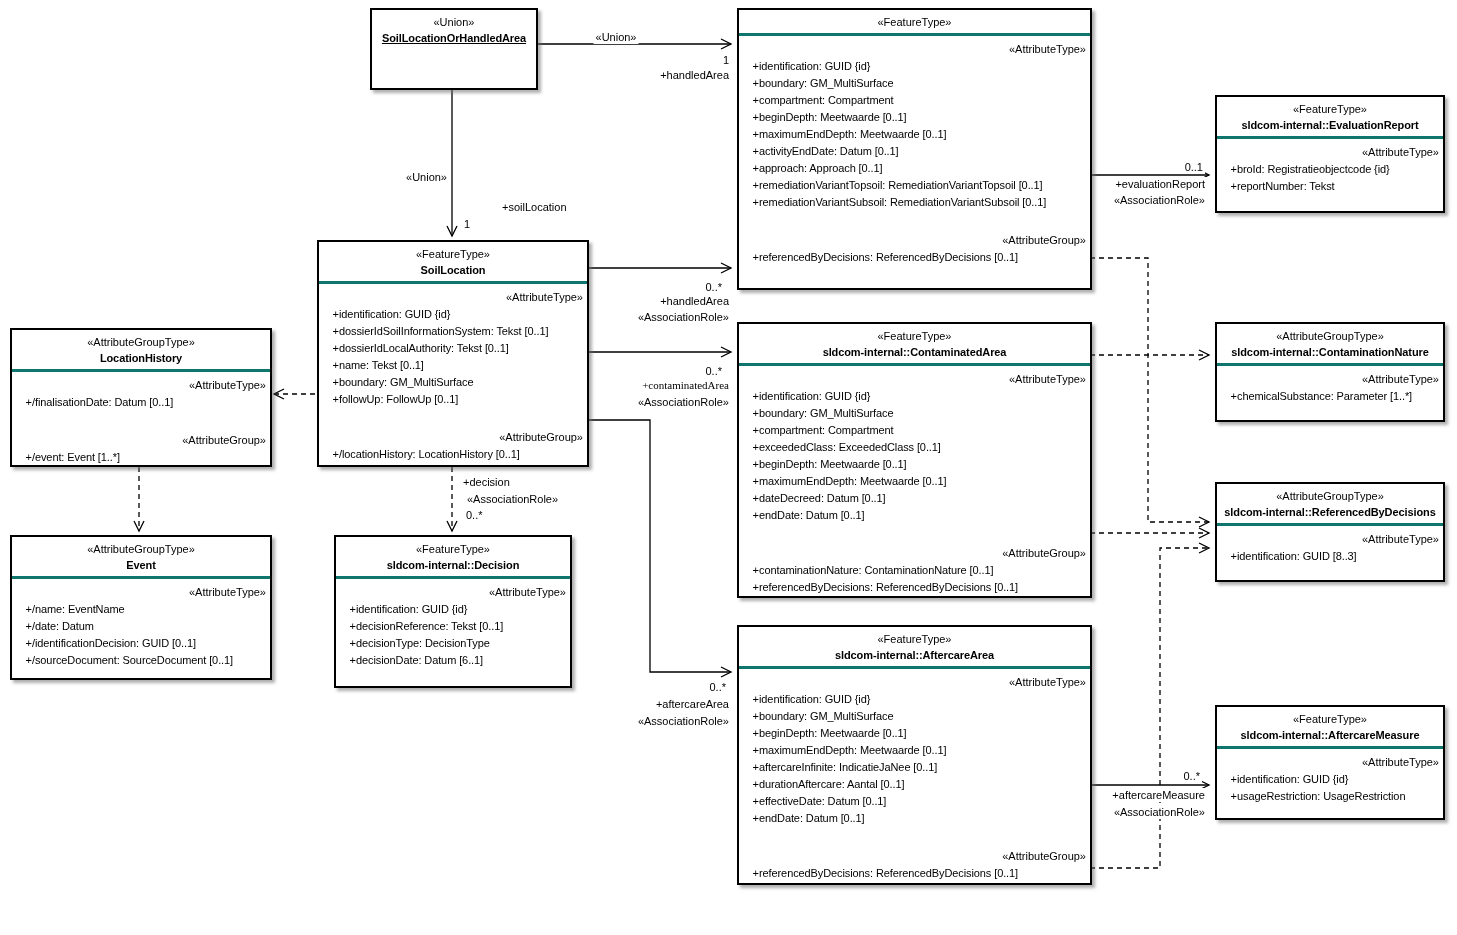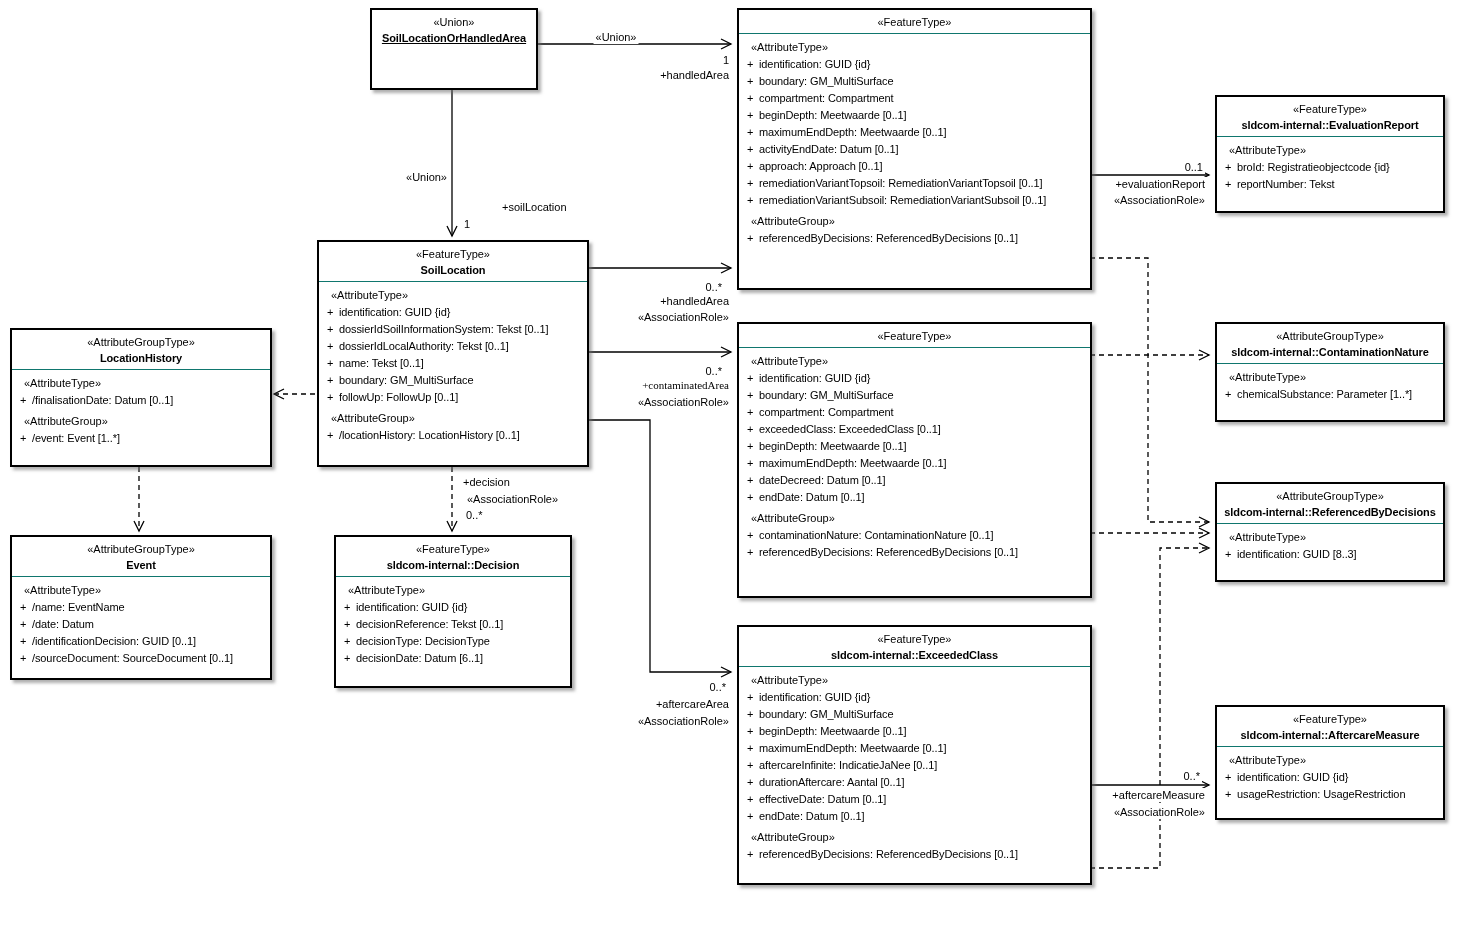--- a/index.html
+++ b/index.html
@@ -4,27 +4,27 @@
 <style>
   * { margin:0; padding:0; box-sizing:border-box; }
   html,body { background:#ffffff; }
   body { font-family:"Liberation Sans", sans-serif; color:#000; }
   #diagram { position:relative; width:1457px; height:935px; background:#fff; overflow:hidden; }
   #edges { position:absolute; left:0; top:0; width:1457px; height:935px; }
   #edges path { fill:none; stroke:#000; stroke-width:1.3; }
   #edges path.dashed { stroke-dasharray:5 4; }
   .uml-class { position:absolute; background:#fff; border:2px solid #000; box-shadow:3px 3px 3px rgba(110,110,110,.55); font-size:11px; overflow:hidden; }
   .uml-head { padding:4px 2px 3px; text-align:center; line-height:16px; }
-  .uml-head.with-body { border-bottom:1px solid #0f766e; }
+  .uml-head.with-body { border-bottom:3px solid #0f766e; }
   .uml-stereo { font-size:11px; }
   .uml-name { font-weight:bold; font-size:11px; white-space:nowrap; letter-spacing:-0.1px; }
   .uml-name.u { text-decoration:underline; }
-  .uml-body { padding:5px 4px 4px; }
+  .uml-body { padding:5px 4px 4px;text-align:right; }
   .uml-sec-head { margin-left:8px; line-height:17px; white-space:nowrap; }
-  .uml-sec-head.gap { margin-top:4px; }
+  .uml-sec-head.gap { margin-top:21px; }
   .uml-row { display:flex; line-height:17px; white-space:nowrap; }
   .plus { flex:0 0 16px; width:16px; padding-left:4px; }
   .rtext { letter-spacing:-0.1px; }
   .edge-label { position:absolute; font-size:11px; line-height:14px; white-space:nowrap; background:#fff; padding:0 2px; }
   #labels, #boxes { position:absolute; left:2px; top:0; width:1457px; height:935px; }
   #labels { pointer-events:none; }
 </style>
 </head>
 <body>
 
@@ -251,20 +251,21 @@
           </div>
           <div class="uml-row">
             <span class="plus">+</span>
             <span class="rtext">decisionDate: Datum [6..1]</span>
           </div>
         </div>
       </div>
       <div class="uml-class" style="left: 735px; top: 322px; width: 355px; height: 276px;">
         <div class="uml-head with-body">
           <div class="uml-stereo">«FeatureType»</div>
+          <div class="uml-name">sldcom-internal::ContaminatedArea</div>
         </div>
         <div class="uml-body">
           <div class="uml-sec-head">«AttributeType»</div>
           <div class="uml-row">
             <span class="plus">+</span>
             <span class="rtext">identification: GUID {id}</span>
           </div>
           <div class="uml-row">
             <span class="plus">+</span>
             <span class="rtext">boundary: GM_MultiSurface</span>
@@ -326,21 +327,21 @@
           <div class="uml-sec-head">«AttributeType»</div>
           <div class="uml-row">
             <span class="plus">+</span>
             <span class="rtext">identification: GUID [8..3]</span>
           </div>
         </div>
       </div>
       <div class="uml-class" style="left: 735px; top: 625px; width: 355px; height: 260px;">
         <div class="uml-head with-body">
           <div class="uml-stereo">«FeatureType»</div>
-          <div class="uml-name">sldcom-internal::ExceededClass</div>
+          <div class="uml-name">sldcom-internal::AftercareArea</div>
         </div>
         <div class="uml-body">
           <div class="uml-sec-head">«AttributeType»</div>
           <div class="uml-row">
             <span class="plus">+</span>
             <span class="rtext">identification: GUID {id}</span>
           </div>
           <div class="uml-row">
             <span class="plus">+</span>
             <span class="rtext">boundary: GM_MultiSurface</span>

